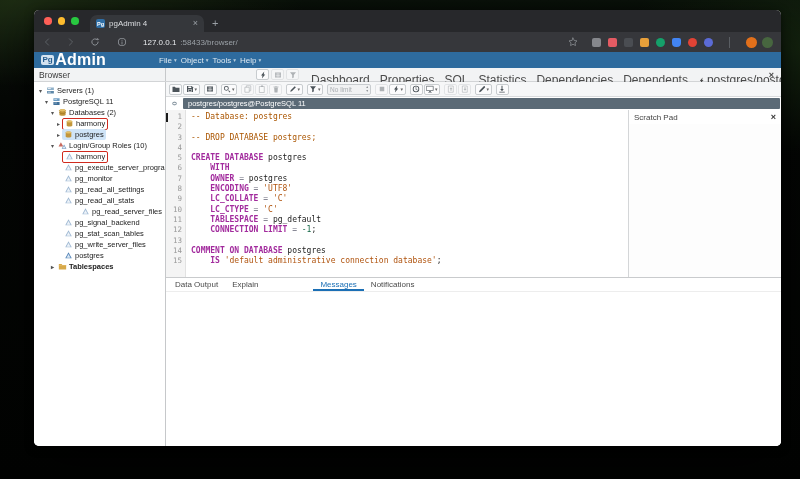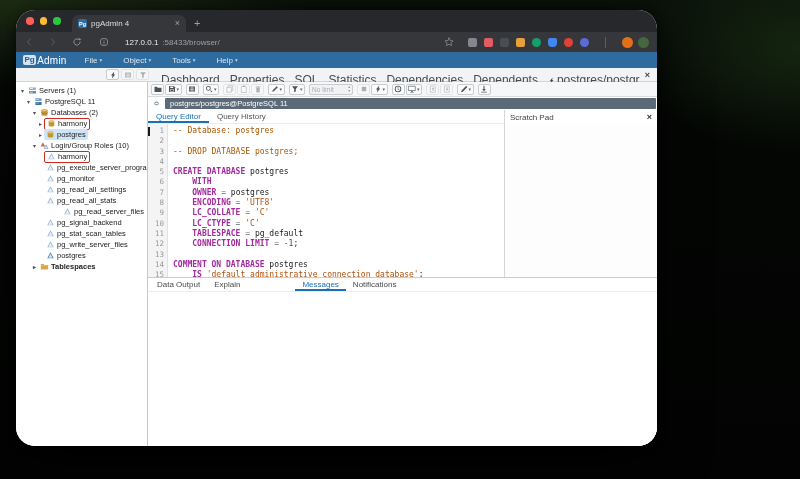--- a/index.html
+++ b/index.html
@@ -6,22 +6,22 @@
   html,body { width:800px; height:479px; overflow:hidden; }
   body{
     font-family:"Liberation Sans", sans-serif;
     background:
       radial-gradient(60% 30% at 2% 0%, #1d2c13 0%, rgba(6,10,5,0) 60%),
       radial-gradient(40% 40% at 100% 10%, #14240f 0%, rgba(4,7,4,0) 55%),
       linear-gradient(180deg,#0a110a 0%,#040604 25%,#020302 100%);
     position:relative;
   }
   .window{
-    position:absolute; left:16px; top:10px; width:641px; height:436px;
-    border-radius:19px; overflow:hidden; background:#fff;
+    position:absolute; left:34px; top:10px; width:747px; height:436px;
+    border-radius:5px; overflow:hidden; background:#fff;
     box-shadow:0 18px 50px rgba(0,0,0,.75), 0 2px 8px rgba(0,0,0,.5);
     display:flex; flex-direction:column;
   }
   
   .titlebar{ height:22px; background:#27282b; display:flex; align-items:flex-end; flex:none; position:relative;}
   .traffic{ position:absolute; left:10px; top:7px; display:flex; gap:6px;}
   .traffic span{ width:7.5px; height:7.5px; border-radius:50%; display:block;}
   .chrome-tab{ margin-left:56px; width:114px; height:17px; background:#35373b; border-radius:7px 7px 0 0;
     display:flex; align-items:center; padding:0 6px; gap:4px;}
   .favicon{ width:9px; height:9px; border-radius:2px; background:#2f6ea5; color:#fff; font-size:5.5px; font-weight:bold;
@@ -39,22 +39,22 @@
   .ext{ width:9px; height:9px; flex:none;}
   .ext.square{ border-radius:2px;}
   .ext.circle{ border-radius:50%;}
   .ext.shield{ border-radius:2px 2px 45% 45%;}
   .abar-div{ width:1px; height:11px; background:#5a5e63; margin:0 2px;}
   .avatar{ width:11px; height:11px; border-radius:50%; flex:none;}
   
   .pg-navbar{ height:16px; background:#2e6b9e; display:flex; align-items:center; padding:0 7px; flex:none;}
   .logo{ display:flex; align-items:center; gap:1px; margin-right:18px;}
   .logo .pgbox{ background:#d4e3f0; color:#275e8f; font-weight:bold; font-size:8px; border-radius:2px; padding:0 1.5px; line-height:10px;}
-  .logo .adm{ color:#fff; font-weight:normal; font-size:10px; letter-spacing:.2px;}
-  .menus{ display:flex; gap:21px;}
+  .logo .adm{ color:#fff; font-weight:bold; font-size:16px; letter-spacing:.2px;}
+  .menus{ display:flex; gap:4px;margin-left:35px;}
   .menu-item{ color:#dde8f1; font-size:8px; display:flex; align-items:center; gap:2px;}
   .menu-item .caret{ font-size:5.5px; color:#b9cede;}
   
   .headrow{ height:14px; background:#f2f3f4; border-bottom:1px solid #d2d4d6; display:flex; flex:none;}
   .browser-head{ width:132px; flex:none; border-right:1px solid #c6c8ca; display:flex; align-items:center; padding:0 5px; font-size:8.5px; color:#3a3a3a;}
   .main-head{ flex:1; display:flex; align-items:center; padding-left:90px; min-width:0;}
   .pbtn{ width:13px; height:11px; border:1px solid #c8cccf; border-radius:2px; background:#fbfbfc; display:flex; align-items:center; justify-content:center; margin-right:2px; color:#4b5359;}
   .pbtn.disabled{ opacity:.4;}
   .pbtn svg{ width:8px; height:8px;}
   .main-tabs{ display:flex; height:100%; margin-left:5px; min-width:0;}
@@ -205,20 +205,23 @@
             <span class="caret">▾</span>
           </span>
           <span class="menu-item">
             <span>Help</span>
             <span class="caret">▾</span>
           </span>
         </nav>
     </div>
 
     <div class="headrow">
+      <div class="browser-head">
+        <span>Browser</span>
+      </div>
       <div class="main-head">
         <span id="panel-btns" style="display:flex;align-items:center;">
             <span class="pbtn">
               <svg viewBox="0 0 16 16">
                 <path d="M10.5 1 4 9h3l-1.2 6L12.5 7h-3z" fill="currentColor"></path>
               </svg>
             </span>
             <span class="pbtn disabled">
               <svg viewBox="0 0 16 16">
                 <path d="M2 3h12v10H2z" fill="currentColor"></path>
@@ -597,28 +600,20 @@
                 <path d="M12 8a3 3 0 0 1-3 3H7.7V9.5H9a1.5 1.5 0 1 0 0-3H7.7V5H9a3 3 0 0 1 3 3z" fill="currentColor"></path>
               </svg>
             </span>
           <span class="conn-band">
             <span>postgres/postgres@PostgreSQL 11</span>
           </span>
         </div>
 
         <div class="editor-split">
           <div class="query-panel">
-            <div class="panel-tabs" id="editor-tabs">
-                <span class="ptab active">
-                  <span>Query Editor</span>
-                </span>
-                <span class="ptab">
-                  <span>Query History</span>
-                </span>
-              </div>
             <div class="code-area">
               <span class="cursor"></span>
               <div class="gutter" id="gutter">
                   <div>1</div>
                   <div>2</div>
                   <div>3</div>
                   <div>4</div>
                   <div>5</div>
                   <div>6</div>
                   <div>7</div>

